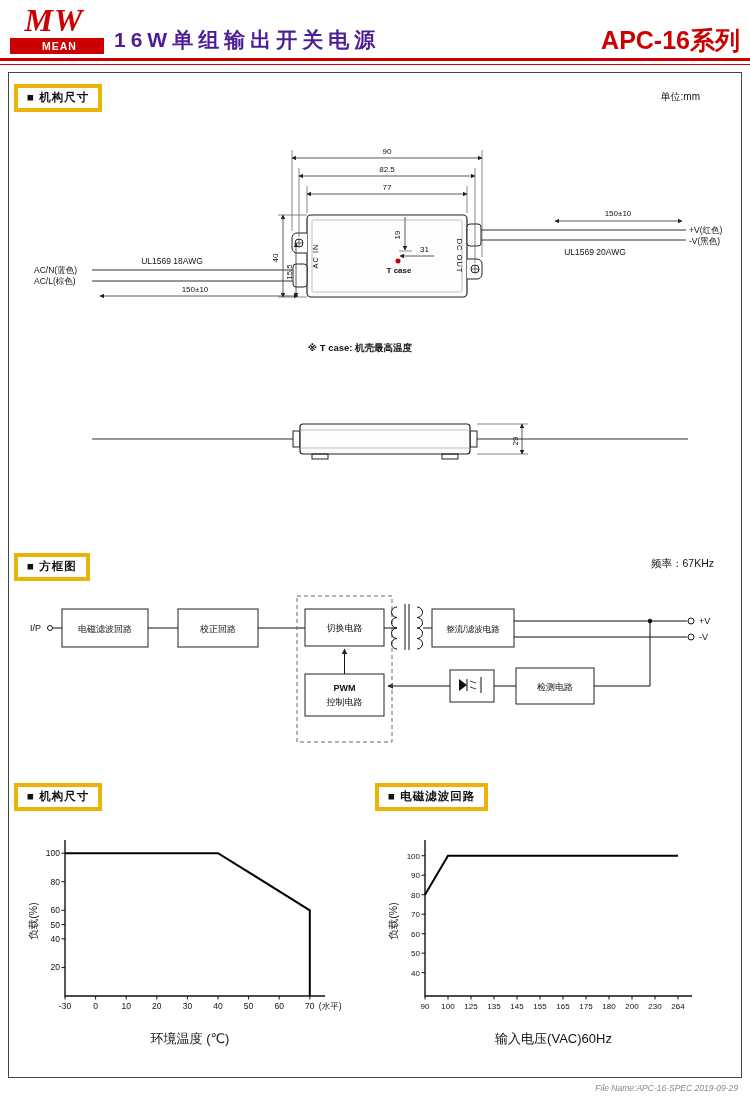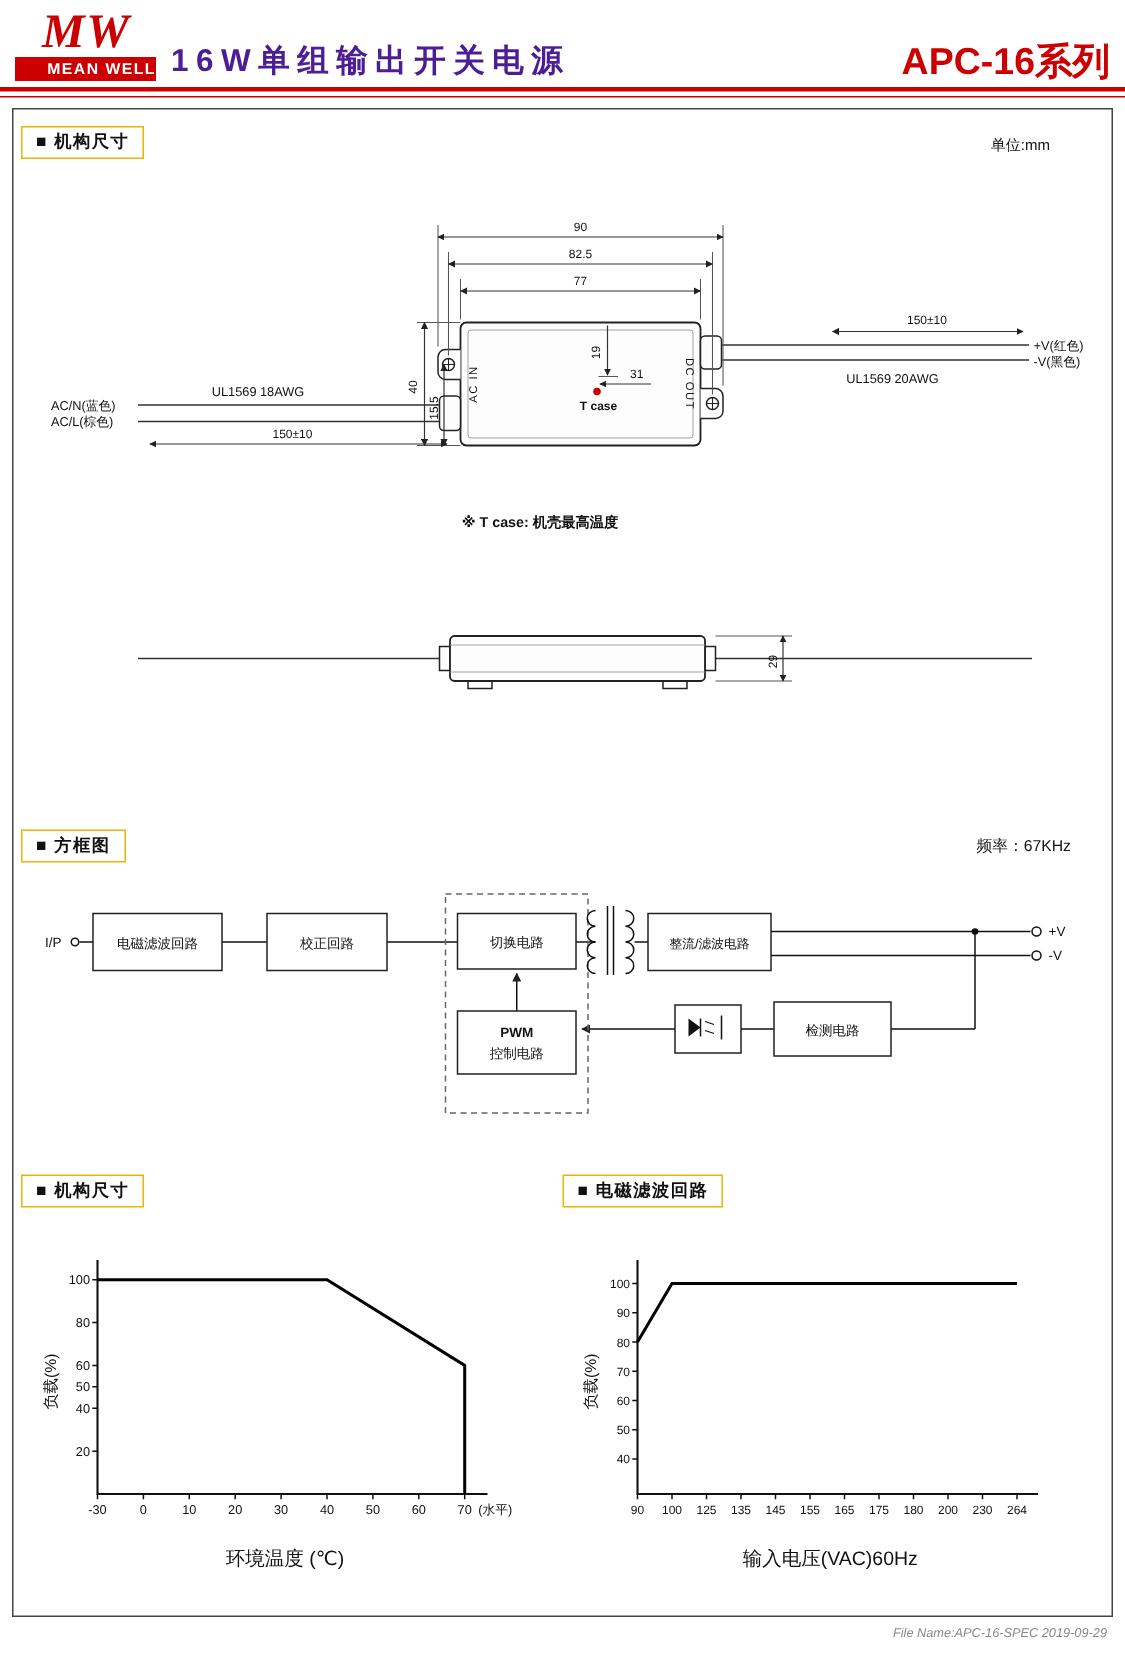--- a/index.html
+++ b/index.html
@@ -6,40 +6,40 @@
   html,body { width:750px; height:1103px; }
   body {
     position:relative; background:#ffffff; overflow:hidden;
     font-family:"Liberation Sans","DejaVu Sans",sans-serif; color:#111;
   }
   .abs { position:absolute; }
   .frame { left:8px; top:72px; width:734px; height:1006px; border:1px solid #444; }
   .redline-thick { left:0; top:58px; width:750px; height:3px; background:#cc0000; }
   .redline-thin  { left:0; top:64px; width:750px; height:1px; background:#cc0000; }
   .logo-mw {
-    left:28px; top:2px; width:92px; height:36px;
+    left:8px; top:2px; width:92px; height:36px;
     font-family:"Liberation Serif","DejaVu Serif",serif;
     font-style:italic; font-weight:bold; font-size:32px; color:#cc0000;
-    letter-spacing:1px; text-align:left;
+    letter-spacing:1px; text-align:center;
   }
   .logo-bar {
     left:10px; top:38px; width:94px; height:16px; background:#cc0000;
     color:#fff; font-weight:bold; font-size:10.5px; line-height:16px;
-    text-align:right; letter-spacing:1px;
+    text-align:left; letter-spacing:1px;padding-left:32px;
   }
   .doc-title {
     left:114px; top:26px; font-size:21px; font-weight:bold;
     letter-spacing:5px; color:#4c1d95; white-space:nowrap;
   }
   .doc-series {
     right:10px; top:24px; font-size:25px; font-weight:bold; color:#cc0000;
     white-space:nowrap;
   }
   .section-box {
-    border:1px solid #eab308; padding:2px 9px 3px 9px;
+    border:4px solid #eab308; padding:2px 9px 3px 9px;
     font-weight:bold; font-size:11.5px; letter-spacing:1px; background:#fff;
   }
   .unit-label { right:50px; top:90px; font-size:10px; color:#111; }
   .freq-label { right:36px; top:557px; font-size:10.5px; color:#111;text-align:right; }
   .footer-text { right:12px; top:1083px; font-size:8.5px; color:#888; font-style:italic; }
   svg { position:absolute; }
   svg text { font-family:"Liberation Sans","DejaVu Sans",sans-serif; fill:#111; }
 </style>
 </head>
 <body>

